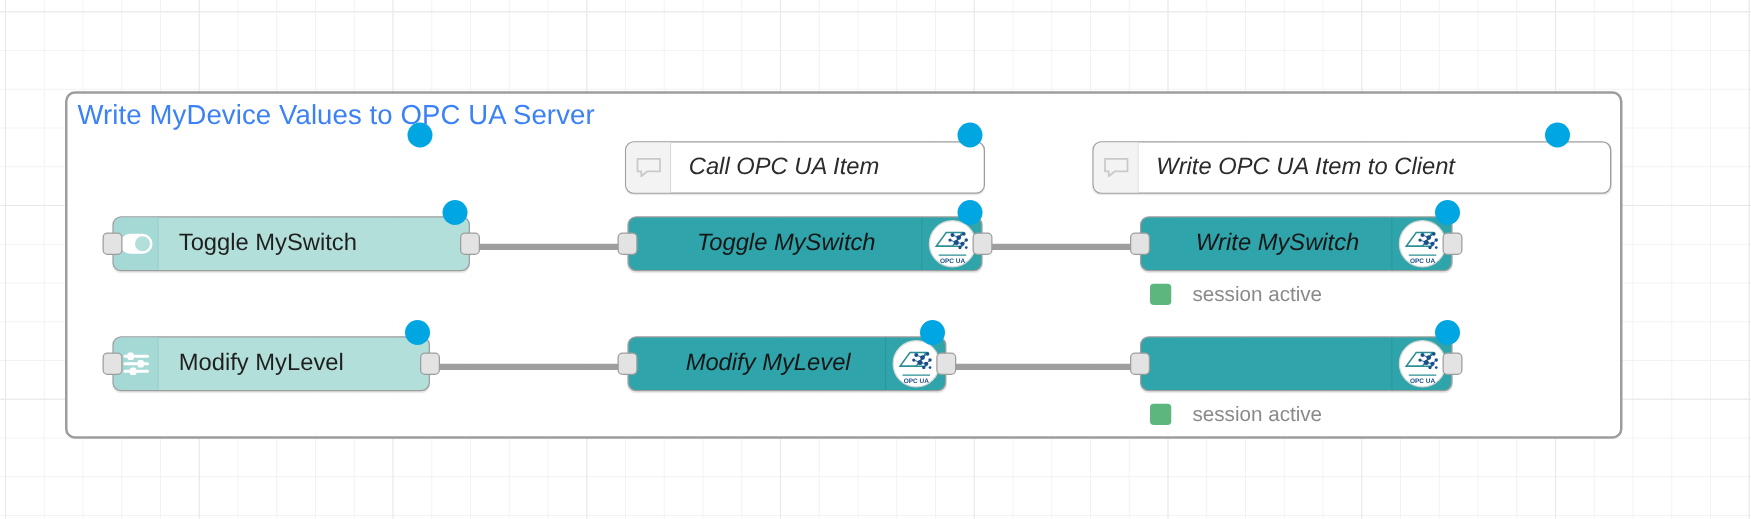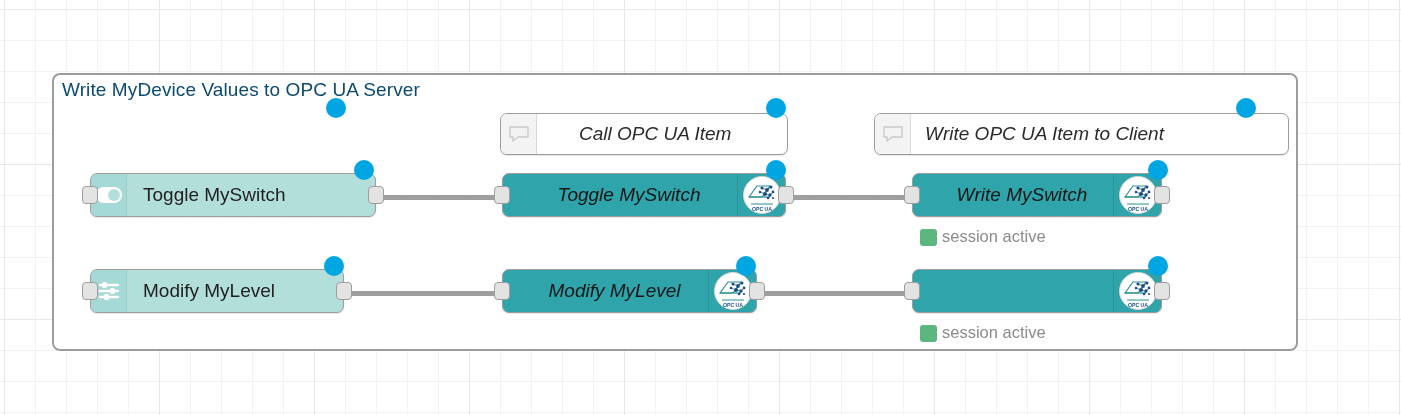--- a/index.html
+++ b/index.html
@@ -35,22 +35,22 @@
     position: absolute;
     left: 52px; top: 73px;
     width: 1246px; height: 278px;
     border: 2.5px solid #9d9d9d;
     border-radius: 8px;
     background: rgba(255,255,255,0.92);
   }
   #group-title {
     position: absolute;
     left: 8px; top: 4px;
-    font-size: 19px;
-    color: #0c4a6e;
+    font-size: 22px;
+    color: #3b82f6;
     white-space: nowrap;
     letter-spacing: 0.1px;
   }
 
   
   .wire {
     position: absolute;
     height: 5px;
     background: #9e9e9e;
     border-radius: 2px;
@@ -154,22 +154,22 @@
     width: 20px; height: 20px;
     border-radius: 50%;
     background: #00a6e2;
     z-index: 6;
   }
 
   
   .status {
     position: absolute;
     display: flex;
-    align-items: flex-end;
-    gap: 5px;
+    align-items: flex-start;
+    gap: 17px;
   }
   .status-swatch {
     width: 17px; height: 17px;
     border-radius: 3px;
     background: #5eb67f;
   }
   .status-text {
     font-size: 16.5px;
     color: #8a8a8a;
     white-space: nowrap;
@@ -233,21 +233,21 @@
           <rect x="13" y="8" width="5" height="6" rx="1.5"></rect>
           <rect x="7" y="14" width="5" height="6" rx="1.5"></rect>
         </g>
       </svg>
     </div>
     <div class="node-label">Modify MyLevel</div>
     <div class="port out"></div>
   </div>
   <div class="blue-dot" style="left:324px; top:256px;"></div>
 
-  <div class="node comment" style="left:500px; top:113px; width:288px;gap:28px;">
+  <div class="node comment" style="left:500px; top:113px; width:288px;">
     <div class="icon-box">
       <svg width="22" height="18" viewBox="0 0 22 18" aria-hidden="true">
         <path d="M2 2 h18 v10 h-10 l-5 4 v-4 h-3 z" fill="none" stroke="#c9c9c9" stroke-width="1.4" stroke-linejoin="round"></path>
       </svg>
     </div>
     <div class="node-label">Call OPC UA Item</div>
   </div>
   <div class="blue-dot" style="left:766px; top:98px;"></div>
 
   <div class="node opcua" style="left:502px; top:173px; width:284px;">

